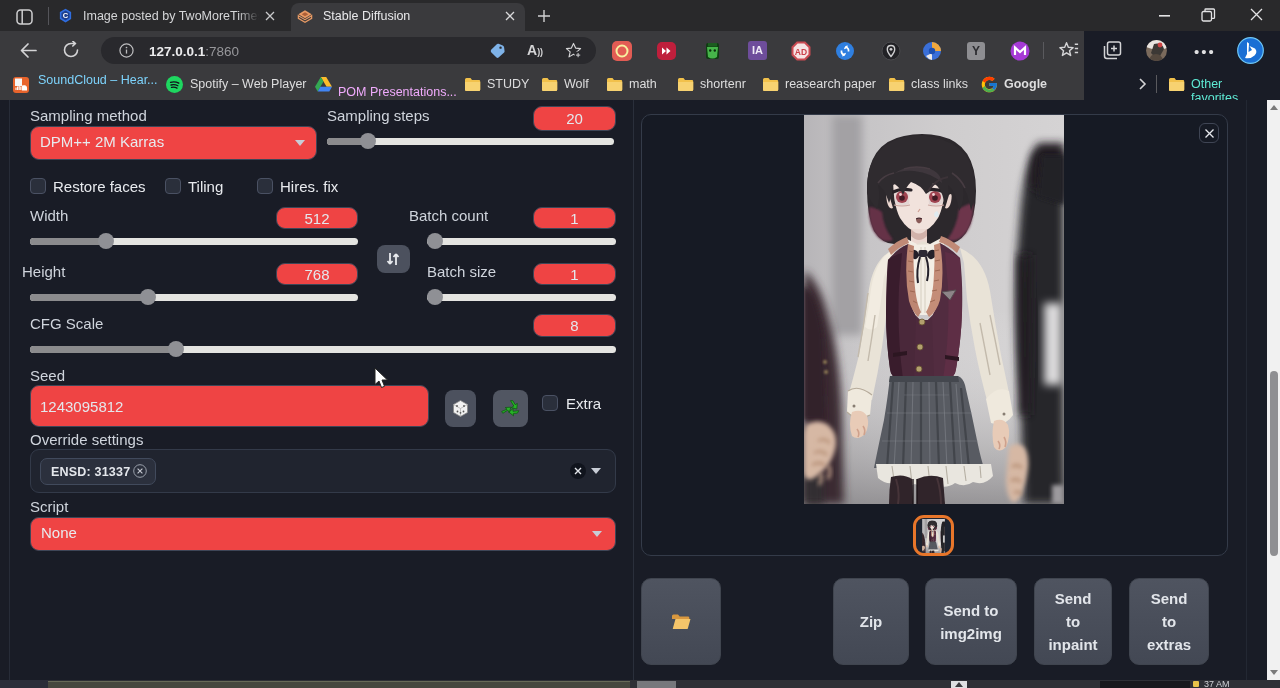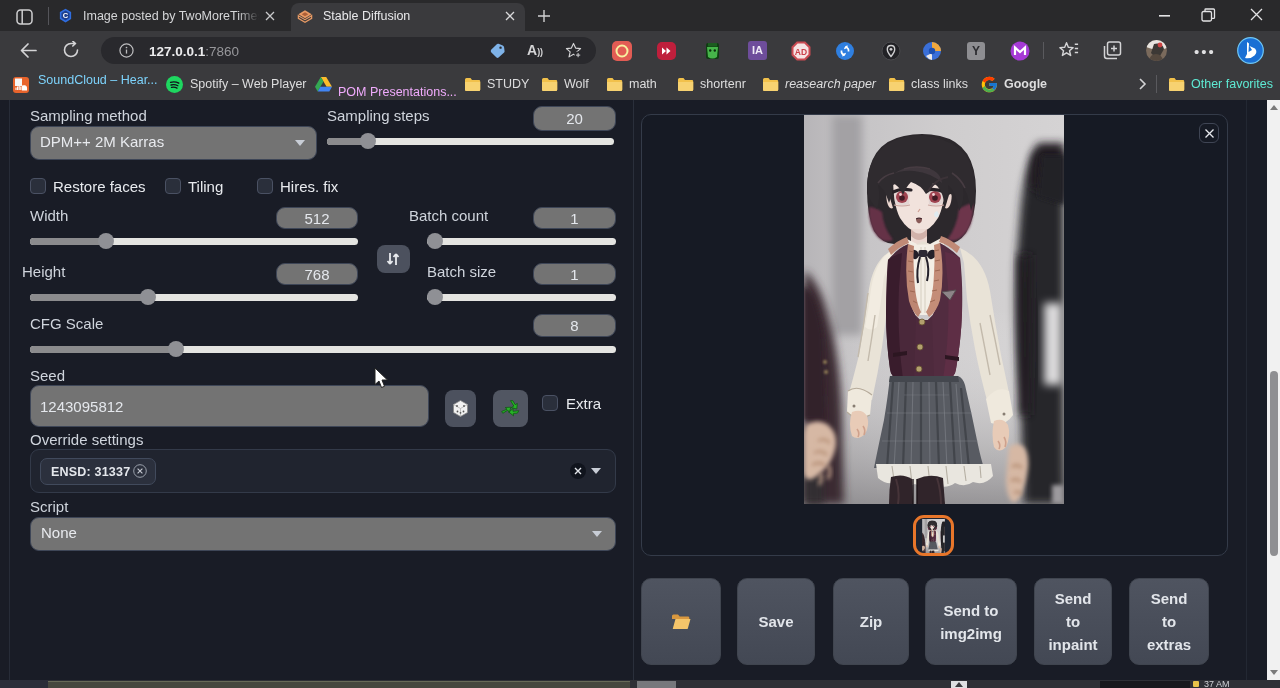--- a/index.html
+++ b/index.html
@@ -49,21 +49,21 @@
     </svg>
   <svg class="abs" style="left:1201px;top:8px;" width="15" height="14" viewBox="0 0 15 14">
     <rect x="1" y="3.5" width="9.5" height="9.5" rx="1.5" fill="none" stroke="#e3e3e5" stroke-width="1.3"></rect>
     <path d="M4 3.5 L4 1.5 Q4 1 4.7 1 L12.5 1 Q13.5 1 13.5 2 L13.5 9.5 Q13.5 10.4 12.7 10.4 L10.5 10.4" fill="none" stroke="#e3e3e5" stroke-width="1.3"></path>
   </svg>
   <svg class="abs" style="left:1250px;top:8px;" width="13" height="13" viewBox="0 0 13 13">
       <path d="M1 1 L12 12 M12 1 L1 12" stroke="#e3e3e5" stroke-width="1.3"></path>
     </svg>
 </div>
 
-<div class="abs" style="left:0;top:31px;width:1280px;height:69px;background:#3a3a3d;">
+<div class="abs" style="left:0;top:31px;width:1084px;height:69px;background:#3a3a3d;">
 
   <svg class="abs" style="left:19px;top:10px;" width="19" height="19" viewBox="0 0 19 19">
       <path d="M17 9.5 L3 9.5 M9 3 L2.5 9.5 L9 16" fill="none" stroke="#d4d4d6" stroke-width="1.7" stroke-linecap="round" stroke-linejoin="round"></path>
     </svg>
 
   <svg class="abs" style="left:62px;top:10px;" width="18" height="18" viewBox="0 0 18 18">
       <path d="M15.5 9 A6.5 6.5 0 1 1 9 2.5 L13.5 2.5 M13.5 2.5 L10.8 0.2 M13.5 2.5 L10.8 5" fill="none" stroke="#d4d4d6" stroke-width="1.6" stroke-linecap="round"></path>
     </svg>
 
   <div class="abs" style="left:101px;top:6px;width:495px;height:27px;background:#29292d;border-radius:14px;"></div>
@@ -200,21 +200,21 @@
   <div class="abs" style="left:629px;top:46px;font-size:12.5px;color:#dededf;">math</div>
   <svg class="abs" style="left:677px;top:46px;" width="17" height="15" viewBox="0 0 17 15">
       <path d="M1 2.5 Q1 1 2.5 1 L6.5 1 L8 3 L15 3 Q16.2 3 16.2 4.2 L16.2 12.5 Q16.2 14 14.7 14 L2.5 14 Q1 14 1 12.5 Z" fill="#f2c14b"></path>
       <path d="M1 5 L16.2 5 L16.2 12.5 Q16.2 14 14.7 14 L2.5 14 Q1 14 1 12.5 Z" fill="#f7d271"></path>
     </svg>
   <div class="abs" style="left:700px;top:46px;font-size:12.5px;color:#dededf;">shortenr</div>
   <svg class="abs" style="left:762px;top:46px;" width="17" height="15" viewBox="0 0 17 15">
       <path d="M1 2.5 Q1 1 2.5 1 L6.5 1 L8 3 L15 3 Q16.2 3 16.2 4.2 L16.2 12.5 Q16.2 14 14.7 14 L2.5 14 Q1 14 1 12.5 Z" fill="#f2c14b"></path>
       <path d="M1 5 L16.2 5 L16.2 12.5 Q16.2 14 14.7 14 L2.5 14 Q1 14 1 12.5 Z" fill="#f7d271"></path>
     </svg>
-  <div class="abs" style="left:785px;top:46px;font-size:12.5px;color:#dededf;font-style:italic;">reasearch paper</div>
+  <div class="abs" style="left:785px;top:46px;font-size:12.5px;color:#dededf;">reasearch paper</div>
   <svg class="abs" style="left:888px;top:46px;" width="17" height="15" viewBox="0 0 17 15">
       <path d="M1 2.5 Q1 1 2.5 1 L6.5 1 L8 3 L15 3 Q16.2 3 16.2 4.2 L16.2 12.5 Q16.2 14 14.7 14 L2.5 14 Q1 14 1 12.5 Z" fill="#f2c14b"></path>
       <path d="M1 5 L16.2 5 L16.2 12.5 Q16.2 14 14.7 14 L2.5 14 Q1 14 1 12.5 Z" fill="#f7d271"></path>
     </svg>
   <div class="abs" style="left:911px;top:46px;font-size:12.5px;color:#dededf;">class links</div>
 
   <svg class="abs" style="left:981px;top:45px;" width="17" height="17" viewBox="0 0 48 48">
       <path d="M44.5 20H24v8.5h11.8C34.7 33.9 30.1 37 24 37c-7.2 0-13-5.8-13-13s5.8-13 13-13c3.1 0 5.9 1.1 8.1 2.9l6.4-6.4C34.6 4.1 29.6 2 24 2 11.8 2 2 11.8 2 24s9.8 22 22 22c11 0 21-8 21-22 0-1.3-.2-2.7-.5-4z" fill="#ffc107"></path>
       <path d="M4.5 14.1l7 5.1C13.4 14.6 18.3 11 24 11c3.1 0 5.9 1.1 8.1 2.9l6.4-6.4C34.6 4.1 29.6 2 24 2 15.5 2 8.2 6.9 4.5 14.1z" fill="#ff3d00"></path>
       <path d="M24 46c5.5 0 10.4-1.8 14.3-4.9l-6.6-5.6C29.6 37.1 26.9 38 24 38c-6 0-11.1-4-12.9-9.6l-7 5.4C7.8 41 15.3 46 24 46z" fill="#4caf50"></path>
@@ -229,21 +229,21 @@
   <svg class="abs" style="left:1168px;top:46px;" width="17" height="15" viewBox="0 0 17 15">
       <path d="M1 2.5 Q1 1 2.5 1 L6.5 1 L8 3 L15 3 Q16.2 3 16.2 4.2 L16.2 12.5 Q16.2 14 14.7 14 L2.5 14 Q1 14 1 12.5 Z" fill="#f2c14b"></path>
       <path d="M1 5 L16.2 5 L16.2 12.5 Q16.2 14 14.7 14 L2.5 14 Q1 14 1 12.5 Z" fill="#f7d271"></path>
     </svg>
   <div class="abs" style="left:1191px;top:46px;font-size:12.5px;color:#5eead4;">Other favorites</div>
 </div>
 
 <div class="abs" id="page" style="left:0;top:100px;width:1280px;height:580px;background:#191c26;">
   <style>
     .lbl { position:absolute; font-size:15px; color:#cfd4dc; }
-    .inp { position:absolute; background:#737373; border:1px solid #3e4657; border-radius:9px; }
+    .inp { position:absolute; background:#ef4444; border:1px solid #3e4657; border-radius:9px; }
     .num { color:#e4e7ec; font-size:15px; text-align:center; }
     .track { position:absolute; height:7px; border-radius:4px; background:#e4e4e1; }
     .fill { position:absolute; height:7px; border-radius:4px 0 0 4px; background:#8b8b8d; }
     .knob { position:absolute; width:16px; height:16px; border-radius:50%; background:#8f9095; top:-5px; }
     .cb { position:absolute; width:16px; height:16px; background:#2a2f3b; border:1px solid #4a5163; border-radius:4px; }
     .cblbl { position:absolute; font-size:15px; color:#e8eaee; }
     .caret { position:absolute; width:0; height:0; border-left:5px solid transparent; border-right:5px solid transparent; border-top:6px solid #c8cdd6; }
   </style>
 
   <div class="abs" style="left:9px;top:0;width:1px;height:580px;background:#272c38;"></div>
@@ -522,21 +522,20 @@
   <div class="abs" id="btnrow"></div>
   <style>
     .gbtn { position:absolute; top:478px; height:87px; background:linear-gradient(#4f5460,#434854); border:1px solid #40454f; border-radius:10px; color:#e2e5ea; font-size:15px; font-weight:bold; display:flex; align-items:center; justify-content:center; text-align:center; line-height:23px; }
   </style>
   <div class="gbtn" style="left:641px;width:80px;">
       <svg width="20" height="17" viewBox="0 0 20 17">
         <path d="M1 3 Q1 1.5 2.5 1.5 L7 1.5 L8.7 3.5 L17 3.5 Q18.3 3.5 18.3 4.8 L18.3 6 L1 6 Z" fill="#d9983f"></path>
         <path d="M1.8 15.5 L4.5 6 L19.5 6 L16.8 15.5 Q16.6 16 16 16 L2.6 16 Q1.7 16 1.8 15.5 Z" fill="#f5c56a"></path>
       </svg>
     </div>
-  <div class="gbtn" style="left:737px;width:78px;">Save</div>
   <div class="gbtn" style="left:833px;width:76px;">Zip</div>
   <div class="gbtn" style="left:925px;width:92px;">Send to<br>img2img</div>
   <div class="gbtn" style="left:1034px;width:78px;">Send<br>to<br>inpaint</div>
   <div class="gbtn" style="left:1129px;width:80px;">Send<br>to<br>extras</div>
 </div>
 
 <div class="abs" style="left:1267px;top:100px;width:13px;height:580px;background:#f1f1f1;">
   <svg class="abs" style="left:3px;top:5px;" width="8" height="5" viewBox="0 0 8 5">
       <polygon points="4,0 8,5 0,5" fill="#7a7a7a"></polygon>
     </svg>

